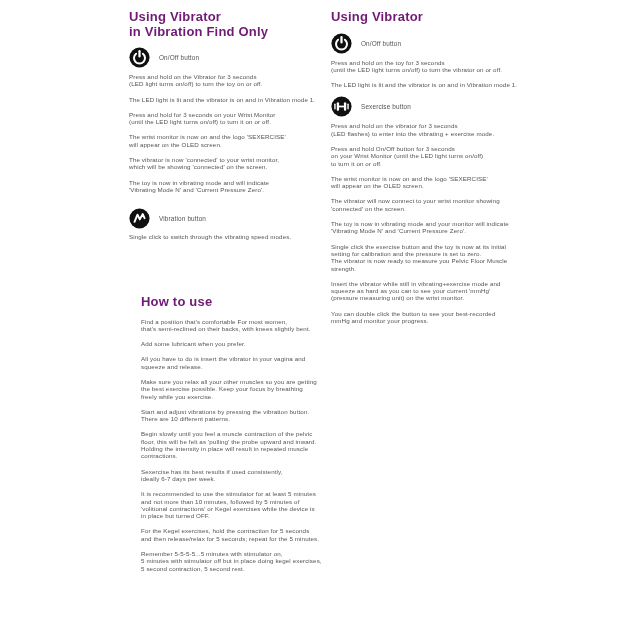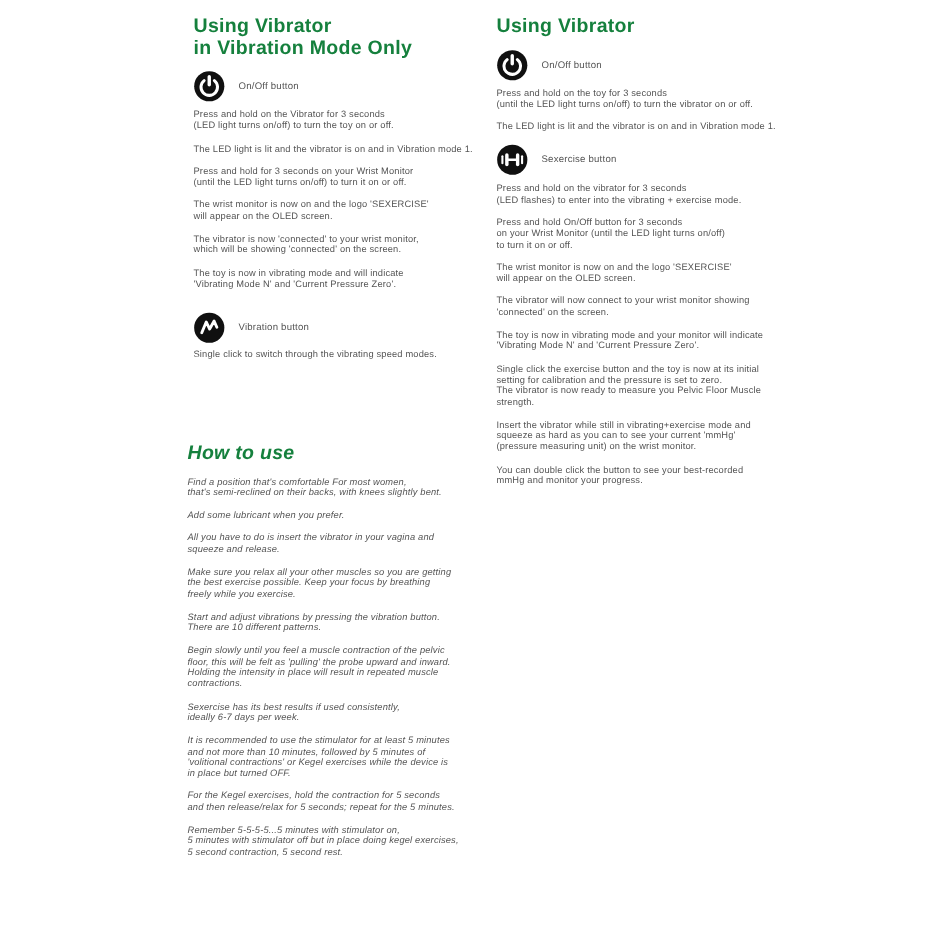--- a/index.html
+++ b/index.html
@@ -8,27 +8,27 @@
     width: 620px;
     height: 620px;
     background: #ffffff;
     font-family: "Liberation Sans", sans-serif;
     overflow: hidden;
     margin: 0 auto;
   }
   .section { position: absolute; }
   .sec-left-top  { left: 129px; top: 10px;  width: 218px; }
   .sec-right     { left: 331px; top: 10px;  width: 245px; }
-  .sec-howto     { left: 125px; top: 295px; width: 235px; font-style: italic; }
+  .sec-howto     { left: 141px; top: 295px; width: 235px; }
 
   .h1 {
     font-size: 13px;
     font-weight: bold;
     line-height: 14.5px;
-    color: #15803d;
+    color: #701a75;
     letter-spacing: 0.2px;
     white-space: nowrap;
   }
   .h1-gap { margin-bottom: 8px; }
 
   .icon-row {
     display: flex;
     align-items: center;
     gap: 9px;
   }
@@ -56,21 +56,21 @@
   }
 </style>
 </head>
 <body>
 
 <div class="page">
 
   <div class="section sec-left-top">
     <div class="h1 h1-gap">
       <div>Using Vibrator</div>
-      <div>in Vibration Mode Only</div>
+      <div>in Vibration Find Only</div>
     </div>
 
     <div class="icon-row onoff">
       <svg class="circle-icon" viewBox="0 0 24 24">
         <circle cx="12" cy="12" r="11.5" fill="#101010"></circle>
         <line x1="12" y1="4.8" x2="12" y2="10.8" stroke="#ffffff" stroke-width="2.6" stroke-linecap="round"></line>
         <path d="M8.1 7.7 A6.3 6.3 0 1 0 15.9 7.7" fill="none" stroke="#ffffff" stroke-width="2.3" stroke-linecap="round"></path>
       </svg>
       <span class="icon-label">On/Off button</span>
     </div>

